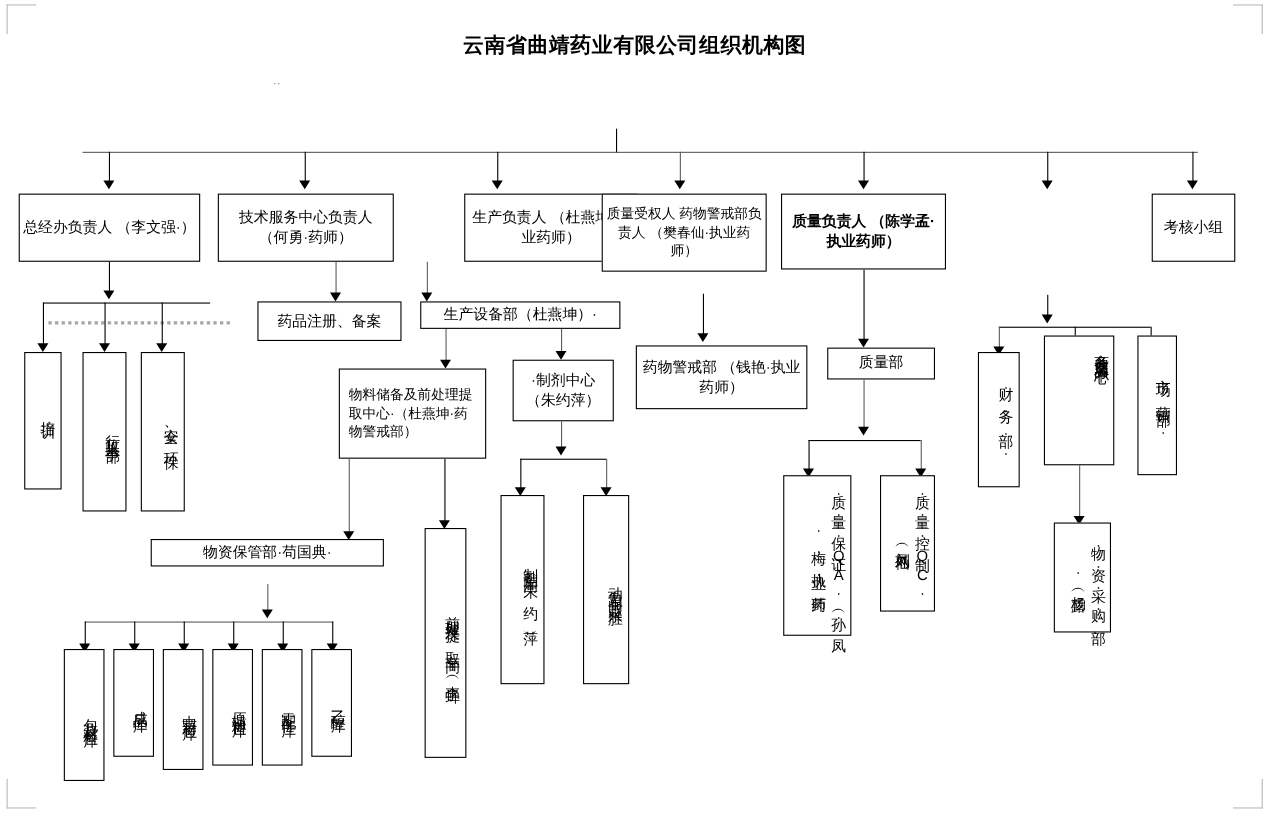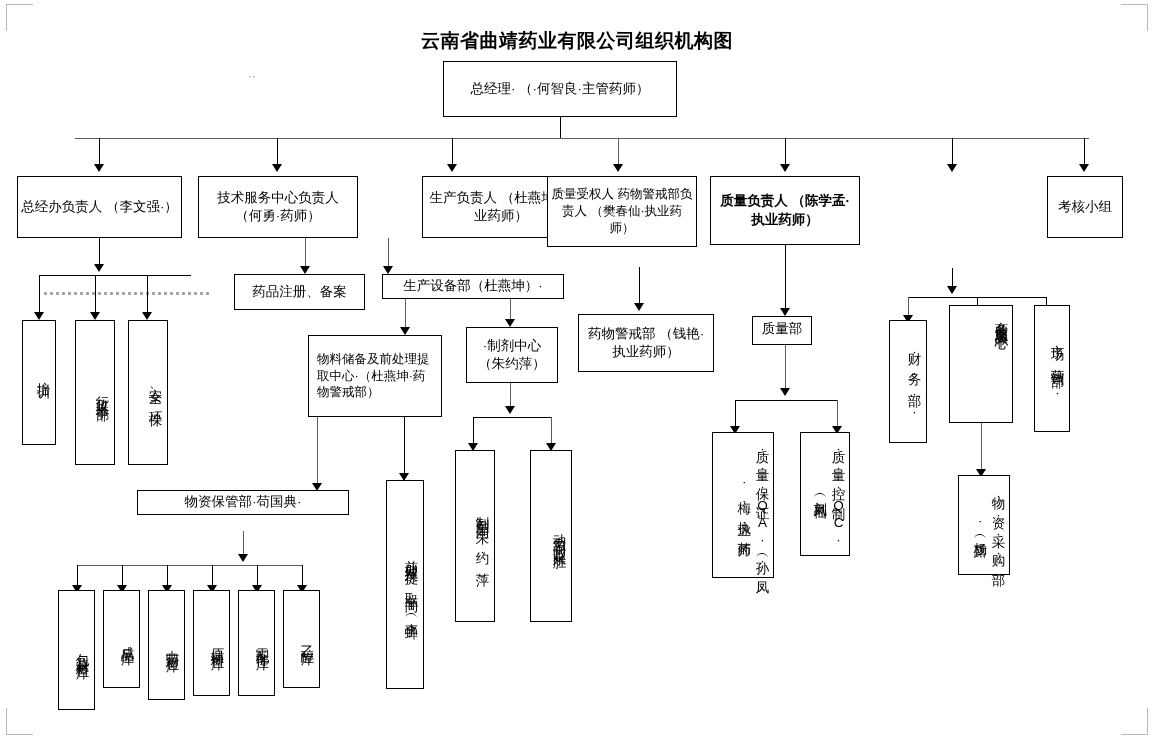--- a/index.html
+++ b/index.html
@@ -139,22 +139,20 @@
   <div class="arrow" style="left:117px;top:585px;"></div>
   <div class="vline" style="left:167px;top:565px;height:22px;"></div>
   <div class="arrow" style="left:162px;top:585px;"></div>
   <div class="vline" style="left:212px;top:565px;height:22px;"></div>
   <div class="arrow" style="left:207px;top:585px;"></div>
   <div class="vline" style="left:257px;top:565px;height:22px;"></div>
   <div class="arrow" style="left:252px;top:585px;"></div>
   <div class="vline" style="left:302px;top:565px;height:22px;"></div>
   <div class="arrow" style="left:297px;top:585px;"></div>
 
-  <div class="box" style="left:443px;top:61px;width:234px;height:56px;">总经理·
-（·何智良·主管药师）</div>
 
   <div class="box" style="left:17px;top:176px;width:165px;height:62px;">总经办负责人
 （李文强·）</div>
   <div class="box" style="left:198px;top:176px;width:160px;height:62px;">技术服务中心负责人
 （何勇·药师）</div>
   <div class="box" style="left:374px;top:176px;width:158px;height:62px;margin-left:48px;">生产负责人
 （杜燕坤·执业药师）</div>
   <div class="box small" style="left:547px;top:176px;width:150px;height:71px;">质量受权人
 药物警戒部负责人
 （樊春仙·执业药师）</div>
@@ -166,23 +164,23 @@
   <div class="box vt" style="left:75px;top:320px;width:40px;height:145px;">行政人事部</div>
   <div class="box vt" style="left:128px;top:320px;width:40px;height:145px;">安全、环保</div>
 
   <div class="box" style="left:234px;top:274px;width:131px;height:36px;">药品注册、备案</div>
   <div class="box" style="left:382px;top:274px;width:182px;height:25px;">生产设备部（杜燕坤）·</div>
 
   <div class="box small lt" style="left:308px;top:335px;width:134px;height:82px;padding:4px 8px;text-align:left;justify-content:flex-start;">物料储备及前处理提取中心·（杜燕坤·药物警戒部）</div>
   <div class="box" style="left:466px;top:327px;width:92px;height:56px;">·制剂中心
 （朱约萍）</div>
 
-  <div class="box" style="left:578px;top:314px;width:136px;height:58px;">药物警戒部
+  <div class="box" style="left:578px;top:314px;width:156px;height:58px;">药物警戒部
 （钱艳·执业药师）</div>
-  <div class="box" style="left:752px;top:316px;width:60px;height:29px;font-family:Liberation Mono, monospace;">质量部</div>
+  <div class="box" style="left:752px;top:316px;width:98px;height:29px;">质量部</div>
 
   <div class="box vt" style="left:889px;top:320px;width:38px;height:123px;">财·务·部··</div>
   <div class="box vt2" style="left:949px;top:305px;width:64px;height:118px;letter-spacing:2px;">商务信息服务中心</div>
   <div class="box vt" style="left:1034px;top:305px;width:36px;height:127px;">市场·营销部··</div>
 
   <div class="box" style="left:137px;top:490px;width:212px;height:25px;text-align:center;">物资保管部·苟国典·</div>
 
   <div class="box vt" style="left:386px;top:480px;width:38px;height:209px;">前处理及提·取车间·（李蝉）</div>
   <div class="box vt" style="left:455px;top:450px;width:40px;height:172px;">制剂车间（朱·约·萍）</div>
   <div class="box vt" style="left:530px;top:450px;width:42px;height:172px;">动力车间（赵永胜）</div>

